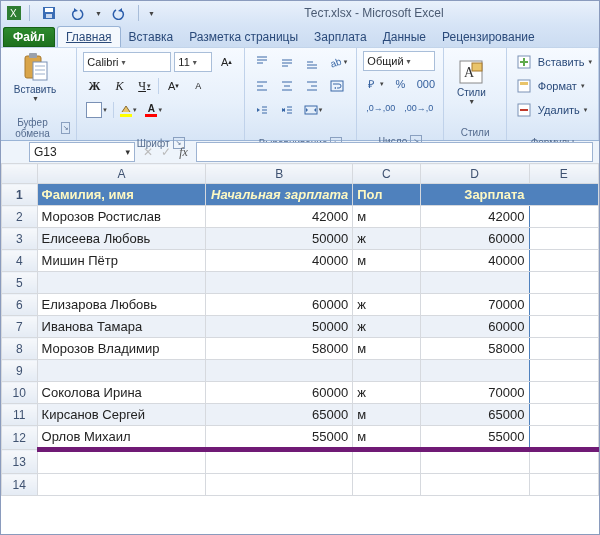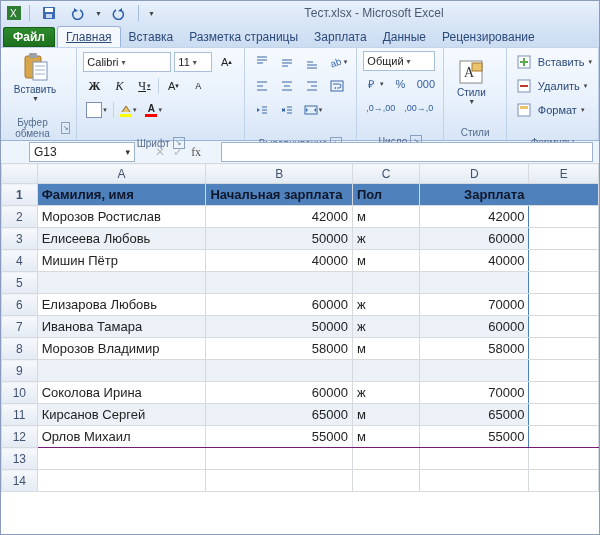--- a/index.html
+++ b/index.html
@@ -28,40 +28,40 @@
   .sq{width:14px;height:14px;background:#fff;border:1px solid #7a91b5;}
   .dd-sm{font-size:7px;color:#444;margin-left:1px;}
   .dialog-launcher{width:10px;height:10px;border:1px solid #8aa0c0;font-size:7px;display:flex;align-items:center;justify-content:center;color:#546b8e;}
   
   .i-paste{width:28px;height:30px;}
   .i-bold{font-weight:bold;font-family:"Times New Roman";}
   .i-ital{font-style:italic;font-family:"Times New Roman";}
   .i-under{text-decoration:underline;font-family:"Times New Roman";}
   .color-bar{height:3px;width:12px;display:block;}
   
-  .fxbar{height:22px;background:#eef4fb;display:flex;align-items:center;border-bottom:1px solid #a6bad6;gap:12px;}
+  .fxbar{height:22px;background:#eef4fb;display:flex;align-items:center;border-bottom:1px solid #a6bad6;}
   .namebox{width:96px;height:18px;margin-left:28px;background:#fff;border:1px solid #9db3d2;display:flex;align-items:center;padding:0 4px;}
   .namebox .dd{margin-left:auto;font-size:9px;color:#333;}
   .fx-icons{display:flex;align-items:center;gap:8px;margin:0 8px;color:#6a6a6a;}
   .formula-input{flex:1;height:18px;background:#fff;border:1px solid #9db3d2;margin-right:6px;}
   
   .grid-wrap{position:absolute;top:162px;left:0;right:0;bottom:0;background:#fff;overflow:hidden;}
   table.sheet{border-collapse:collapse;table-layout:fixed;}
   .sheet th,.sheet td{border:1px solid #d6d9de;height:21px;font-size:13px;padding:0 4px;white-space:nowrap;overflow:hidden;}
   .sheet thead th{background:linear-gradient(#f6f8fb,#e4ebf4);color:#3f5271;text-align:center;font-weight:normal;height:19px;font-size:12px;}
   .sheet .rowhdr{background:linear-gradient(#f6f8fb,#e4ebf4);text-align:center;color:#3f5271;width:28px;font-size:12px;}
   .sheet .corner{background:linear-gradient(#f6f8fb,#e4ebf4);}
-  .hdr-row td{background:#4f81bd;color:#0f172a;font-weight:bold;}
+  .hdr-row td{background:#4f81bd;color:#fef9c3;font-weight:bold;}
   .num{text-align:right;}
   .sheet tbody tr.alt td.data{background:#ecf1f8;}
   
   .sheet td.left-edge{border-left:1px solid #4f81bd;}
   .sheet td.right-edge{border-right:1px solid #4f81bd;}
   .sheet td.top-edge{border-top:1px solid #4f81bd;}
-  .sheet td.bottom-edge{border-bottom:1px solid #701a75;}
+  .sheet td.bottom-edge{border-bottom:5px solid #701a75;}
   svg{display:block;}
 </style>
 </head>
 <body>
 
 <div class="window">
 
   <div class="titlebar">
     <div class="qat">
       <span class="ic">
@@ -350,74 +350,74 @@
                 <line x1="3" y1="7" x2="11" y2="7" stroke="#5faa4c" stroke-width="2"></line>
               </svg>
             </span>
             <span style="font-size:11px;color:#2a4a7a">Вставить</span>
             <span class="dd-sm">▾</span>
           </div>
         <div class="row">
             <span class="btn">
               <svg width="14" height="14">
                 <rect x="1" y="1" width="12" height="12" fill="#fff" stroke="#7a91b5"></rect>
-                <line x1="3" y1="7" x2="11" y2="7" stroke="#c0392b" stroke-width="2"></line>
-              </svg>
-            </span>
-            <span style="font-size:11px;color:#2a4a7a">Удалить</span>
+                <rect x="3" y="3" width="8" height="3" fill="#e9c46a"></rect>
+              </svg>
+            </span>
+            <span style="font-size:11px;color:#2a4a7a">Формат</span>
             <span class="dd-sm">▾</span>
           </div>
         <div class="row">
             <span class="btn">
               <svg width="14" height="14">
                 <rect x="1" y="1" width="12" height="12" fill="#fff" stroke="#7a91b5"></rect>
-                <rect x="3" y="3" width="8" height="3" fill="#e9c46a"></rect>
-              </svg>
-            </span>
-            <span style="font-size:11px;color:#2a4a7a">Формат</span>
+                <line x1="3" y1="7" x2="11" y2="7" stroke="#c0392b" stroke-width="2"></line>
+              </svg>
+            </span>
+            <span style="font-size:11px;color:#2a4a7a">Удалить</span>
             <span class="dd-sm">▾</span>
           </div>
       </div>
       <div class="group-label">
           <span>Формулы</span>
         </div>
     </div>
 
   </div>
 
   <div class="fxbar">
     <div class="namebox">
       <span>G13</span>
       <span class="dd">▾</span>
     </div>
     <div class="fx-icons">
       <span style="color:#bbb">✕</span>
       <span style="color:#bbb">✓</span>
-      <span style="font-family:'Times New Roman';color:#555">fx</span>
+      <span style="font-style:italic;font-family:'Times New Roman';color:#555">fx</span>
     </div>
     <div class="formula-input"></div>
   </div>
 
   <div class="grid-wrap">
     <table class="sheet" id="sheet">
         <thead>
           <tr>
             <th class="corner" style="width: 28px;"></th>
             <th style="width: 164px;">A</th>
             <th style="width: 138px;">B</th>
             <th style="width: 62px;">C</th>
             <th style="width: 104px;">D</th>
             <th style="width: 66px;">E</th>
           </tr>
         </thead>
         <tbody>
           <tr class="hdr-row">
             <td class="rowhdr">1</td>
             <td class="data left-edge top-edge">Фамилия, имя</td>
-            <td class="data top-edge" style="">Начальная зарплата</td>
+            <td class="data top-edge" style="text-align: right; font-style: italic;">Начальная зарплата</td>
             <td class="data top-edge">Пол</td>
             <td class="data right-edge top-edge" style="text-align: right;">Зарплата</td>
             <td class="top-edge"></td>
           </tr>
           <tr>
             <td class="rowhdr">2</td>
             <td class="data left-edge">Морозов Ростислав</td>
             <td class="data num">42000</td>
             <td class="data">м</td>
             <td class="data right-edge num">42000</td>

